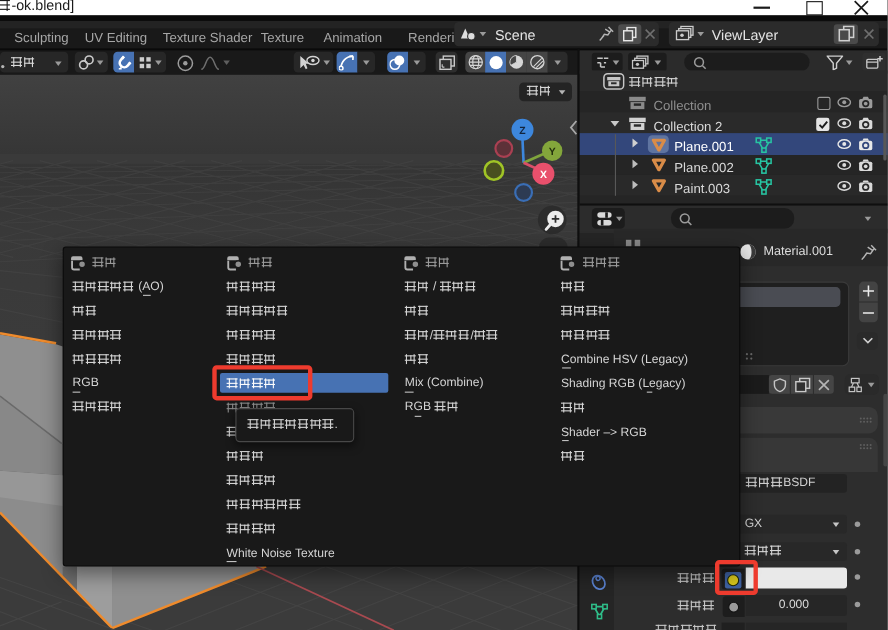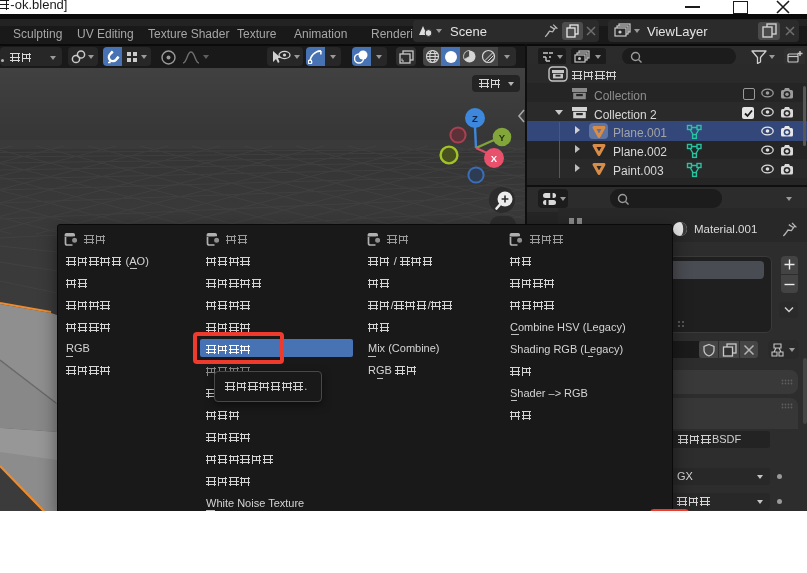--- a/index.html
+++ b/index.html
@@ -1,14 +1,14 @@
 <!DOCTYPE html>
 <html><head><meta charset="utf-8"><style>
 html,body{margin:0;padding:0}
-#root{position:relative;width:807px;height:511px;overflow:hidden;background:#191919;
+#root{position:relative;width:807px;height:573px;overflow:hidden;background:#191919;
  font-family:"Liberation Sans",sans-serif;-webkit-font-smoothing:antialiased}
 .ab{position:absolute}
 .tx{position:absolute;white-space:nowrap}
 i.k,i.m{display:inline-block;width:.88em;height:.85em;margin:0 .12em 0 .03em;vertical-align:-.08em;
  background-image:linear-gradient(currentColor,currentColor),linear-gradient(currentColor,currentColor),linear-gradient(currentColor,currentColor),linear-gradient(currentColor,currentColor),linear-gradient(currentColor,currentColor);
  background-size:100% 1.25px,100% 1.25px,100% 1.25px,1.25px 100%,1.25px 100%;
  background-position:0 8%,0 50%,0 96%,18% 0,86% 0;background-repeat:no-repeat}
 i.m{background-image:linear-gradient(currentColor,currentColor),linear-gradient(currentColor,currentColor),linear-gradient(currentColor,currentColor),linear-gradient(currentColor,currentColor),linear-gradient(currentColor,currentColor);
  background-size:100% 1.25px,100% 1.25px,1.25px 100%,1.25px 100%,1.25px 60%;
  background-position:0 12%,0 70%,8% 0,92% 0,50% 40%}
@@ -325,21 +325,21 @@
       <circle cx="7" cy="7.2" r="1.7" fill="#dadada"></circle>
     </svg>
 
 <div class="ab" style="left:559px;top:122px;width:1px;height:56px;background:#585858"></div>
 
 <div class="ab" style="left:575px;top:126px;width:0;height:0;border-top:4.5px solid transparent;border-bottom:4.5px solid transparent;border-left:5.5px solid #d0d0d0"></div>
 <div class="ab" style="left:589px;top:123px;width:19px;height:16px;background:#5f74a0;border-radius:4px"></div>
 <svg class="ab" style="left:592px;top:125px" width="14" height="13">
       <path d="M2 2.5 L12 2.5 L7 11.5 Z" fill="none" stroke="#d98c48" stroke-width="2.9" stroke-linejoin="round"></path>
     </svg>
-<div class="tx" style="left:613px;top:126px;font-size:12px;color:#a3a3a3">Plane.001</div>
+<div class="tx" style="left:613px;top:126px;font-size:12px;color:#ffffff">Plane.001</div>
 <svg class="ab" style="left:686px;top:124px" width="17" height="16">
       <path d="M3 3.5 L14 3.5 L8.5 13 Z" fill="none" stroke="#27c4a2" stroke-width="1.4" stroke-linejoin="round"></path>
       <rect x="1.5" y="1.5" width="4" height="4" fill="#33477b" stroke="#27c4a2" stroke-width="1.4"></rect>
       <rect x="11" y="1.5" width="4" height="4" fill="#33477b" stroke="#27c4a2" stroke-width="1.4"></rect>
       <rect x="6.6" y="10.6" width="3.8" height="3.8" fill="#33477b" stroke="#27c4a2" stroke-width="1.4"></rect>
     </svg>
 <svg class="ab" style="left:761px;top:125px" width="13" height="12">
       <ellipse cx="6.5" cy="6" rx="5.7" ry="3.9" fill="none" stroke="#e8e8e8" stroke-width="1.3"></ellipse>
       <circle cx="6.5" cy="6" r="1.8" fill="#e8e8e8"></circle>
     </svg>

